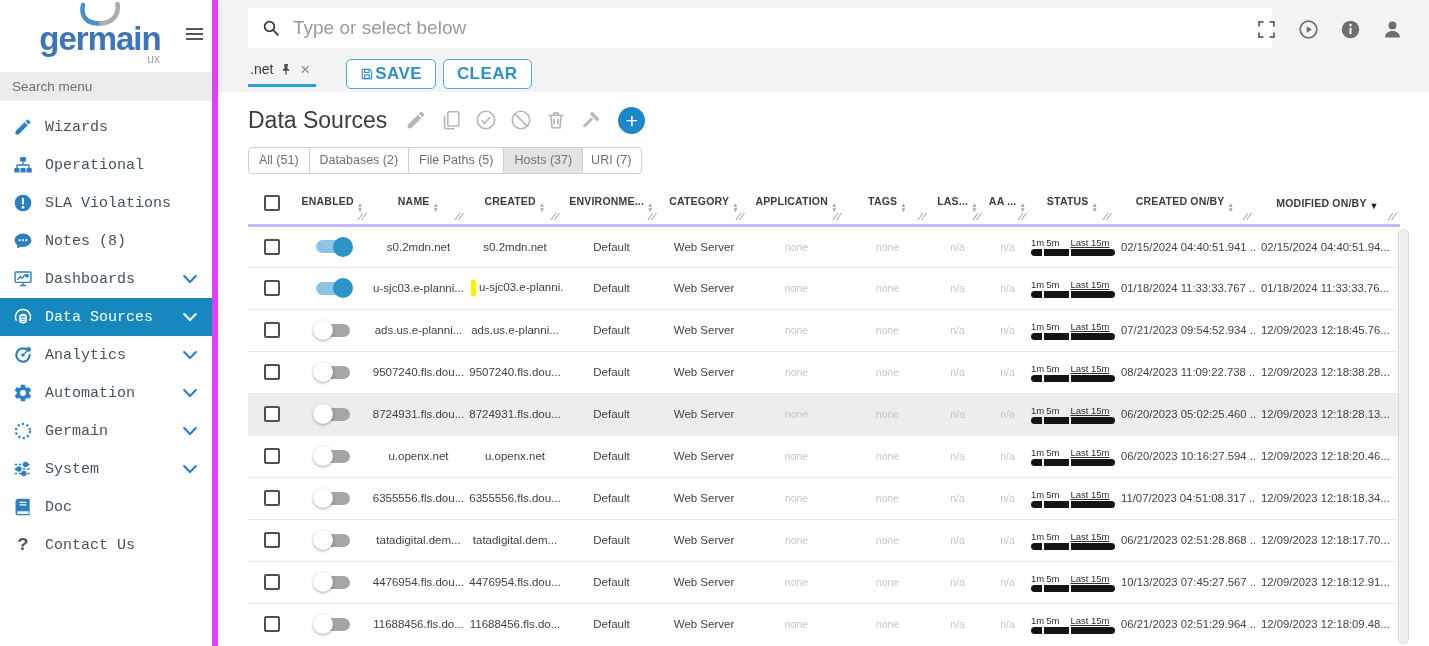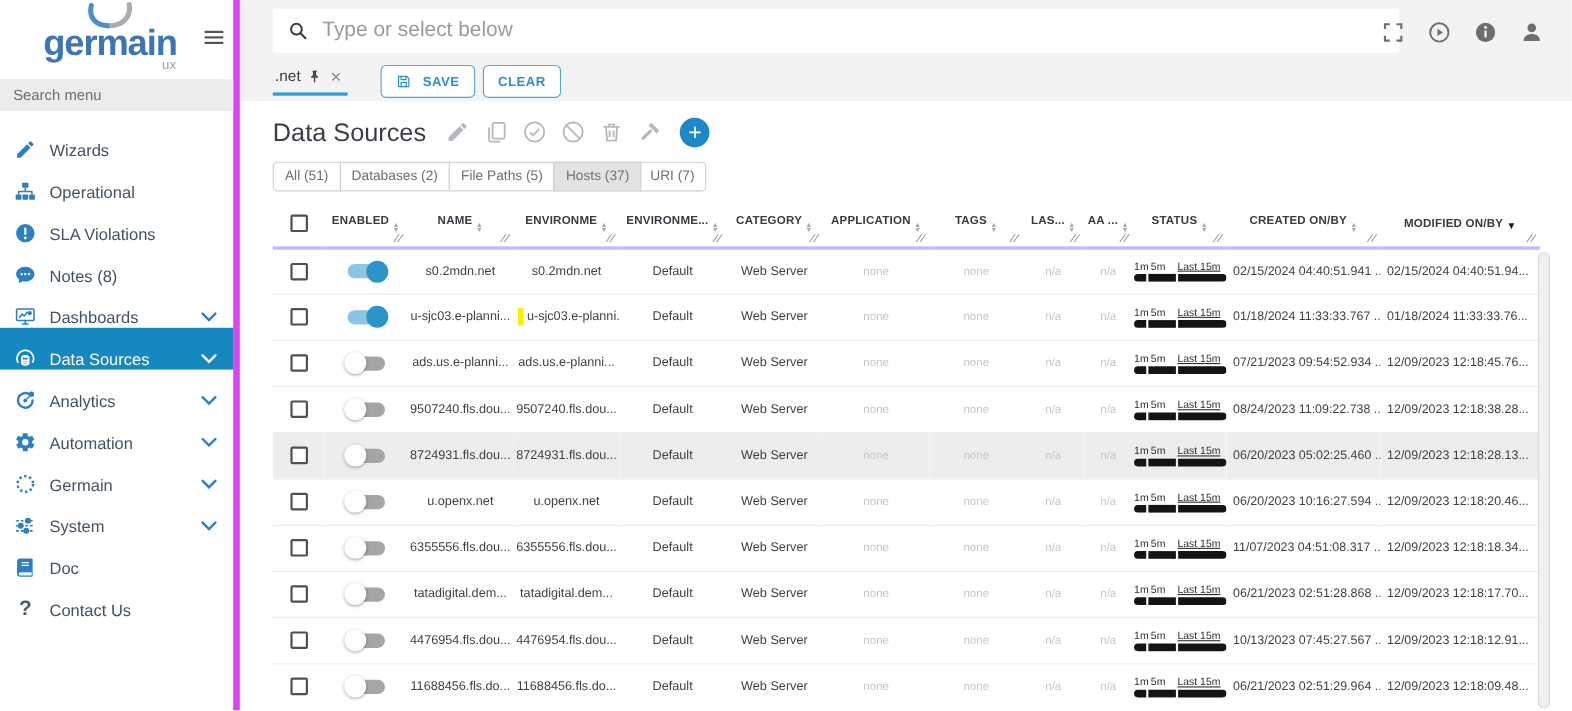--- a/index.html
+++ b/index.html
@@ -18,21 +18,21 @@
   .logo { margin-left:34px; width:132px; text-align:center; padding-top:2px; }
   .swoosh { display:block; margin:0 auto -6px auto; }
   .logo-text { font-size:33px; font-weight:700; color:#3e75b5; letter-spacing:-1px; line-height:32px; }
   .logo-sub { font-size:12px; color:#9aa0a6; text-align:right; margin:-3px 6px 0 0; }
   .hamburger { position:absolute; right:9px; top:25px; cursor:pointer; }
   .hamburger i { display:block; width:17px; height:2px; background:#555; margin:3px 0; }
   .menu-search { background:#ececec; height:29px; display:flex; align-items:center; padding:0 10px; margin-top:4px; }
   .menu-search input { width:100%; border:none; outline:none; background:transparent; font-family:inherit; font-size:13.5px; color:#444; }
   .menu-search input::placeholder { color:#6e6e6e; }
   .side-nav { margin-top:7px; }
-  .side-item { display:flex; align-items:flex-end; height:38px; padding:0 12px 0 13px; color:#44525f; font-size:15px; cursor:pointer; }
+  .side-item { display:flex; align-items:center; height:38px; padding:0 12px 0 13px; color:#44525f; font-size:15px; cursor:pointer;font-family:Liberation Mono, monospace; }
   .side-item .icon { width:20px; height:20px; color:#2d7fc1; flex:0 0 20px; }
   .side-label { margin-left:12px; white-space:nowrap; }
   .chev { width:14px; height:14px; color:#555; margin-left:auto; flex:0 0 14px; }
   .side-item.selected { background:#1787c0; color:#fff; }
   .side-item.selected .icon, .side-item.selected .chev { color:#fff; }
   .qmark { font-weight:700; font-size:19px; color:#4c5a66; display:block; text-align:center; line-height:20px; font-style:normal; }
   .icon svg { width:100%; height:100%; display:block; }
 
   
   .main { flex:1; position:relative; background:#fff; display:flex; flex-direction:column; }
@@ -42,22 +42,22 @@
   .searchbox input { flex:1; border:none; outline:none; background:transparent; font-family:inherit; font-size:19px; color:#333; }
   .searchbox input::placeholder { color:#9b9b9b; }
   .top-icons { position:absolute; top:19px; right:26px; display:flex; gap:21px; }
   .wicon { width:21px; height:21px; color:#6e6e6e; cursor:pointer; }
   .chip-row { display:flex; align-items:flex-start; margin-top:11px; }
   .chip { display:inline-flex; align-items:center; gap:7px; padding:2px 6px 7px 2px; border-bottom:3px solid #2a9fd8; cursor:pointer; }
   .chip-label { font-size:14px; color:#3a3a3a; }
   .pin { width:13px; height:13px; color:#4a4a4a; }
   .xmark { font-size:17px; color:#8a8a8a; line-height:13px; font-style:normal; }
   .chip-btns { display:flex; gap:7px; margin-left:30px; }
-  .btn { display:inline-flex; align-items:center; gap:10px; height:30px; padding:0 13px; background:#fff;
-         border:1px solid #53a6d7; border-radius:5px; color:#2e8fcb; font-size:12px; font-weight:700;
+  .btn { display:inline-flex; align-items:center; gap:1px; height:30px; padding:0 13px; background:#fff;
+         border:1px solid #53a6d7; border-radius:5px; color:#2e8fcb; font-size:17px; font-weight:700;
          letter-spacing:.4px; font-family:inherit; cursor:pointer; }
   .bicon { width:14px; height:14px; }
 
   
   .content { padding:11px 0 0 30px; background:#fff; flex:1; }
   .title-row { display:flex; align-items:center; height:34px; }
   .page-title { font-size:23px; font-weight:500; color:#3c3c44; margin:0; }
   .action-icons { display:flex; align-items:center; gap:13px; margin-left:18px; }
   .aicon { width:22px; height:22px; color:#b7b7bf; cursor:pointer; }
   .plus-btn { width:27px; height:27px; border-radius:50%; background:#1e88c7; border:none; color:#fff; cursor:pointer;
@@ -423,21 +423,21 @@
                   <i>▼</i>
                 </span><span class="resize"><svg viewBox="0 0 10 10" fill="none" stroke="currentColor" stroke-width="1">
                     <path d="M1 9L6 2M4.5 9l5-7"></path>
                   </svg></span></th>
               <th><span class="th-lbl">NAME</span><span class="sort">
                   <i>▲</i>
                   <i>▼</i>
                 </span><span class="resize"><svg viewBox="0 0 10 10" fill="none" stroke="currentColor" stroke-width="1">
                     <path d="M1 9L6 2M4.5 9l5-7"></path>
                   </svg></span></th>
-              <th><span class="th-lbl">ENVIRONME</span><span class="sort">
+              <th><span class="th-lbl">CREATED</span><span class="sort">
                   <i>▲</i>
                   <i>▼</i>
                 </span><span class="resize"><svg viewBox="0 0 10 10" fill="none" stroke="currentColor" stroke-width="1">
                     <path d="M1 9L6 2M4.5 9l5-7"></path>
                   </svg></span></th>
               <th><span class="th-lbl">ENVIRONME...</span><span class="sort">
                   <i>▲</i>
                   <i>▼</i>
                 </span><span class="resize"><svg viewBox="0 0 10 10" fill="none" stroke="currentColor" stroke-width="1">
                     <path d="M1 9L6 2M4.5 9l5-7"></path>

